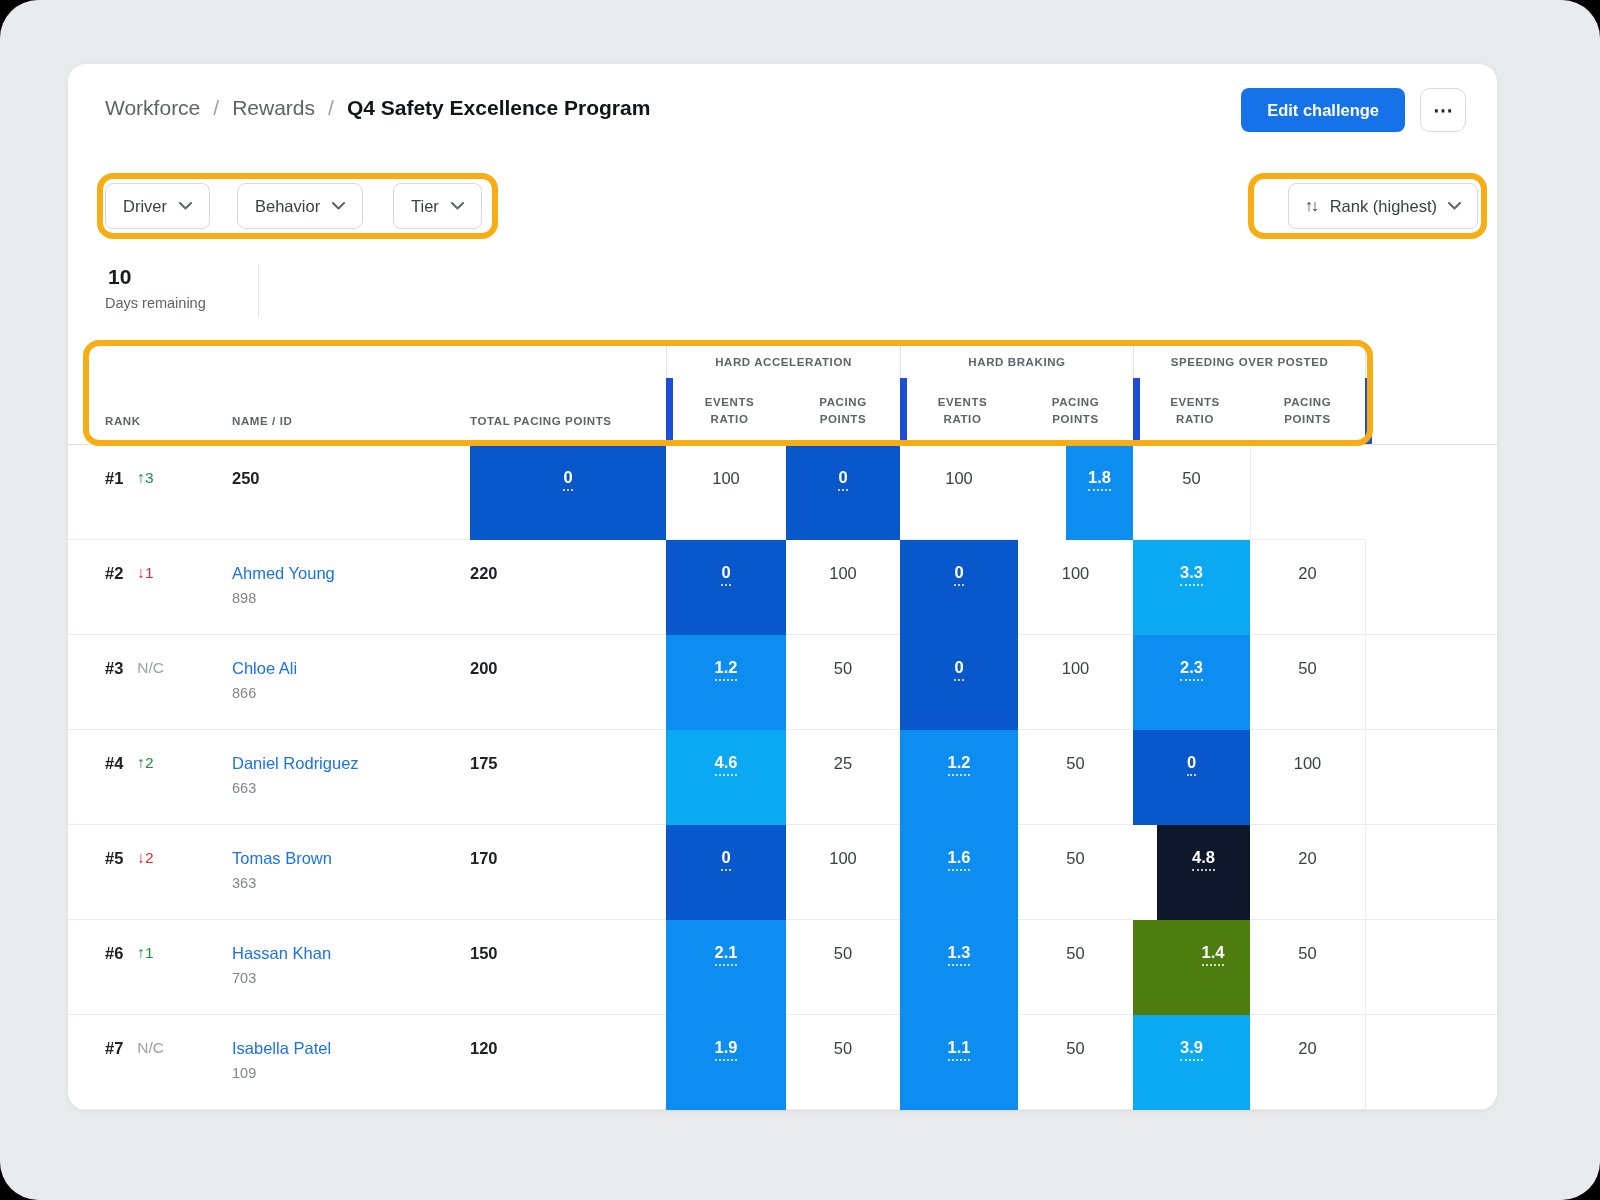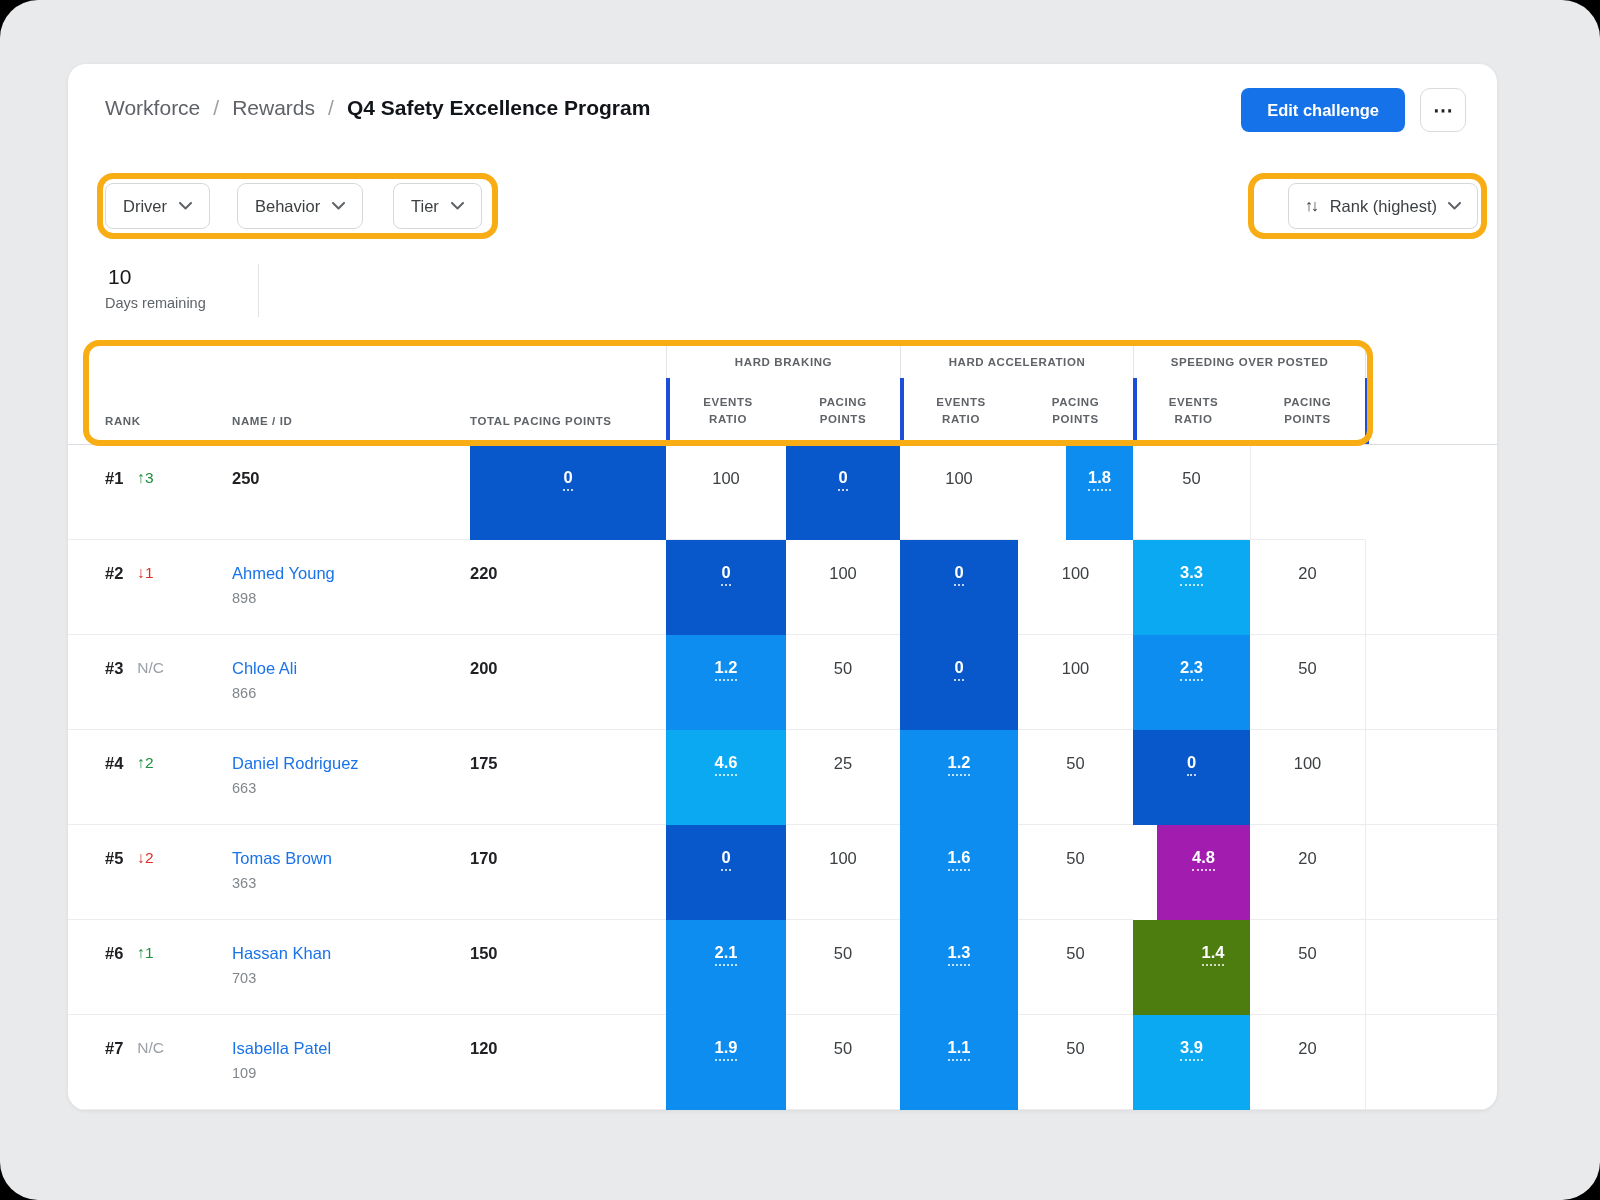--- a/index.html
+++ b/index.html
@@ -17,39 +17,39 @@
   .btn-more { width:46px; height:44px; background:#fff; border:1.5px solid #d9dbde; border-radius:10px; font-size:20px; font-weight:700; color:#202124; cursor:pointer; line-height:1; }
 
   
   .filter-row { position:absolute; left:0; right:0; top:119px; height:46px; }
   .chip { position:absolute; top:0; height:46px; display:inline-flex; align-items:center; gap:12px; padding:0 17px; background:#fff; border:1.5px solid #d6d8db; border-radius:8px; font-size:16.5px; color:#3c4043; cursor:pointer; font-family:inherit; }
   .chev { width:13px; height:8px; display:block; }
   .sort-chip { position:absolute; right:19px; top:0; height:46px; display:inline-flex; align-items:center; gap:11px; padding:0 16px; background:#fff; border:1.5px solid #d6d8db; border-radius:8px; font-size:16.5px; color:#3c4043; cursor:pointer; font-family:inherit; }
   .sort-glyph { font-size:16px; color:#3c4043; letter-spacing:-2px; margin-right:2px; }
 
   
-  .days-value { position:absolute; left:40px; top:201px; font-size:21px; font-weight:400; color:#16181b; }
+  .days-value { position:absolute; left:40px; top:201px; font-size:21px; font-weight:700; color:#16181b; }
   .days-label { position:absolute; left:37px; top:231px; font-size:14.5px; color:#5f6368; }
   .v-divider { position:absolute; left:190px; top:200px; width:1px; height:53px; background:#e1e3e6; }
   .note { position:absolute; left:222px; top:215px; font-size:15.5px; color:#5f6368; }
 
   
   .table { position:absolute; left:0; right:0; top:281px; bottom:0; }
   .grid-cols { display:grid; grid-template-columns:164px 238px 196px 120px 114px 118px 115px 117px 115px 1fr; }
   .group-row { display:grid; grid-template-columns:598px 234px 233px 232px 1fr; height:33px; }
   .group-cell { border-left:1px solid #e2e4e7; display:flex; align-items:center; justify-content:center; }
   .group-cell.first { border-left:none; }
   .hdr-label { font-size:11.5px; font-weight:700; color:#5f6368; letter-spacing:.6px; }
   .sub-row { height:67px; border-bottom:1px solid #dcdee1; }
   .sub-row > div { display:flex; }
   .col-hdr-bottom { align-items:flex-end; padding-bottom:17px; }
   .col-hdr-bottom.rank-h { padding-left:37px; }
   .col-hdr-center { align-items:center; justify-content:center; text-align:center; }
   .col-hdr-center .hdr-label { width:64px; line-height:17px; }
-  .bl { border-left:4px solid #1d4ed8; }
+  .bl { border-left:7px solid #1d4ed8; }
 
   .tbody { }
   .tr { height:95px; }
   .td { padding-top:22px; border-bottom:1px solid #ececee; }
   .rank-cell { padding-left:37px; display:flex; gap:14px; align-items:flex-start; }
   .rank-num { font-size:16.5px; font-weight:700; color:#202124; line-height:22px; }
   .rank-change { font-size:15.5px; line-height:22px; font-weight:500; }
   .rank-change.up { color:#1e8e3e; }
   .rank-change.down { color:#d93025; }
   .rank-change.none { color:#9aa0a6; font-weight:400; }
@@ -115,24 +115,24 @@
     </div>
 
     <div class="days-value">10</div>
     <div class="days-label">Days remaining</div>
     <div class="v-divider"></div>
 
     <div class="table">
       <div class="group-row">
         <div class="group-cell first"></div>
         <div class="group-cell">
+            <span class="hdr-label">HARD ACCELERATION</span>
+          </div>
+        <div class="group-cell">
             <span class="hdr-label">HARD BRAKING</span>
-          </div>
-        <div class="group-cell">
-            <span class="hdr-label">HARD ACCELERATION</span>
           </div>
         <div class="group-cell">
             <span class="hdr-label">SPEEDING OVER POSTED</span>
           </div>
         <div class="group-cell"></div>
       </div>
       <div class="grid-cols sub-row">
         <div class="col-hdr-bottom rank-h">
             <span class="hdr-label">RANK</span>
           </div>
@@ -242,21 +242,21 @@
     </div>
     <div class="td name-cell">
       <a class="name-link">Tomas Brown</a>
       <div class="driver-id">363</div>
     </div>
     <div class="td total-cell">170</div>
     <div class="td ratio-cell" style="background: rgb(9, 88, 203);"><span class="ratio-val">0</span></div>
     <div class="td points-cell">100</div>
     <div class="td ratio-cell" style="background: rgb(14, 141, 241);"><span class="ratio-val">1.6</span></div>
     <div class="td points-cell">50</div>
-    <div class="td ratio-cell" style="background: #a21caf; margin-left: 24px;"><span class="ratio-val">4.8</span></div>
+    <div class="td ratio-cell" style="background: #0f172a; margin-left: 24px;"><span class="ratio-val">4.8</span></div>
     <div class="td points-cell">20</div>
     <div class="td empty-cell"></div>
   </div>
 
   <div class="grid-cols tr">
     <div class="td rank-cell">
       <span class="rank-num">#6</span>
       <span class="rank-change up">↑1</span>
     </div>
     <div class="td name-cell">

